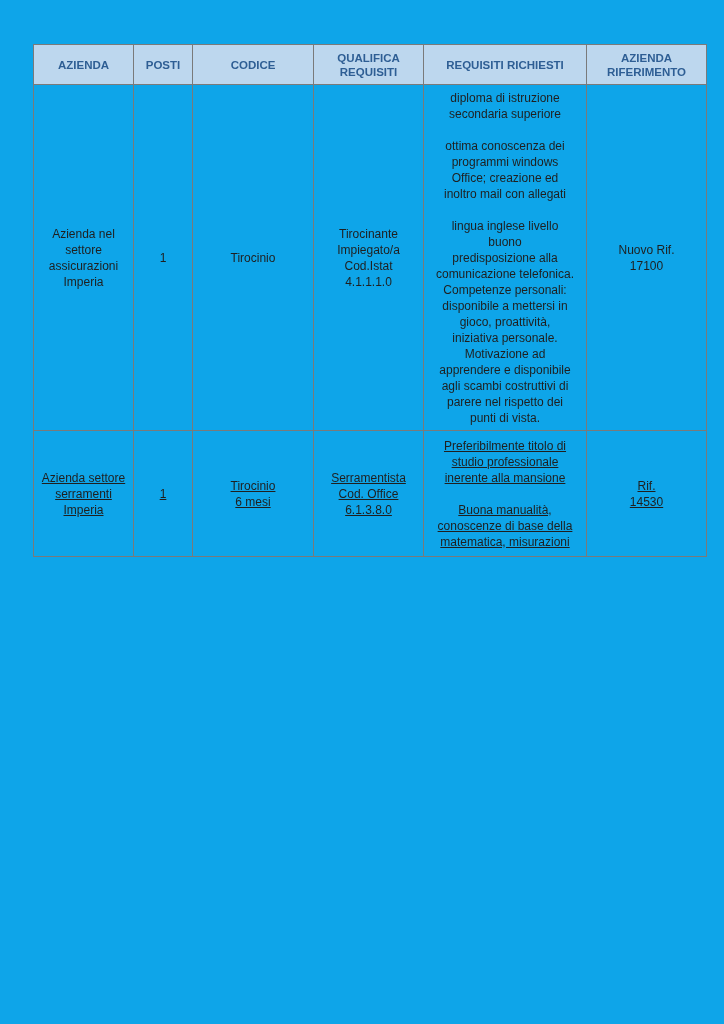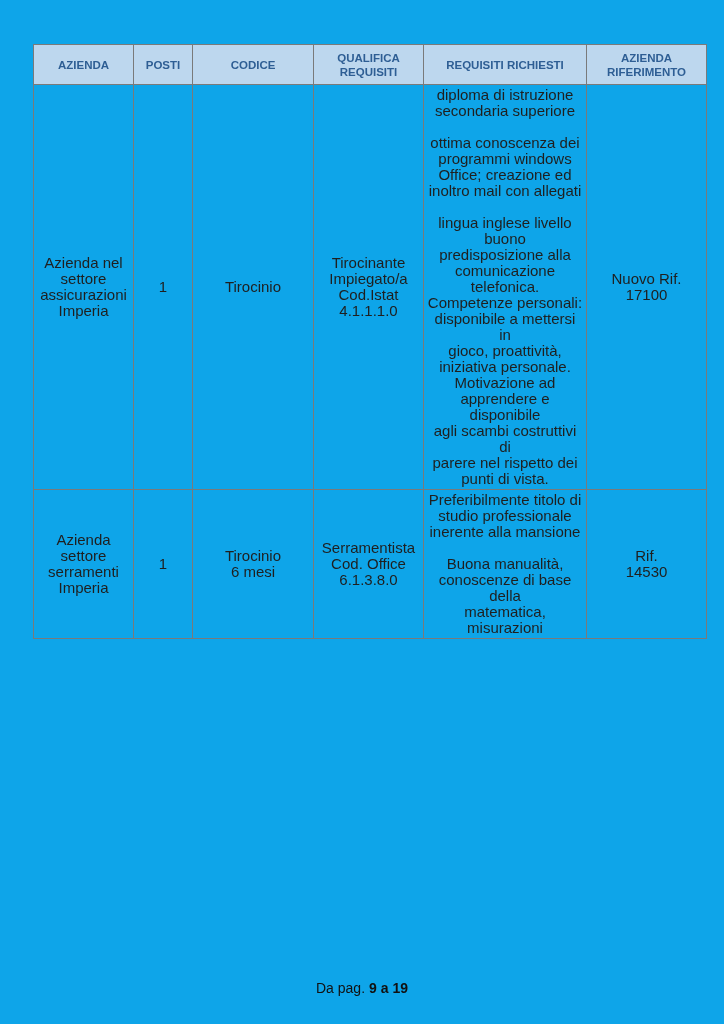--- a/index.html
+++ b/index.html
@@ -36,27 +36,27 @@
   table.jobs th {
     background: var(--header-bg);
     color: var(--header-text);
     font-weight: bold;
     font-size: 11.5px;
     line-height: 14px;
     height: 40px;
     padding: 2px 6px;
   }
   table.jobs td {
-    font-size: 15px;
+    font-size: 12px;
     line-height: 16px;
     padding: 2px 3px;
     white-space: pre-line;
   }
   tr.row-1 td { height: 346px; }
-  tr.row-2 td { height: 126px; }
+  tr.row-2 td { height: 126px; text-decoration: underline; }
   .footer {
     position: absolute;
     left: 0; top: 980px;
     width: 724px;
     text-align: center;
     font-size: 14px;
     color: #111111;
   }
   .footer .range { font-weight: bold; }
   .footer .prefix { margin-right: 4px; }
@@ -137,17 +137,14 @@
 
 Buona manualità,
 conoscenze di base della
 matematica, misurazioni</td>
         <td>Rif.
 14530</td>
       </tr>
     </tbody>
   </table>
 
-  <div class="footer">
-    <span class="prefix">Da pag.</span><span class="range">9 a 19</span>
-  </div>
 
 </div>
 
 </body></html>

